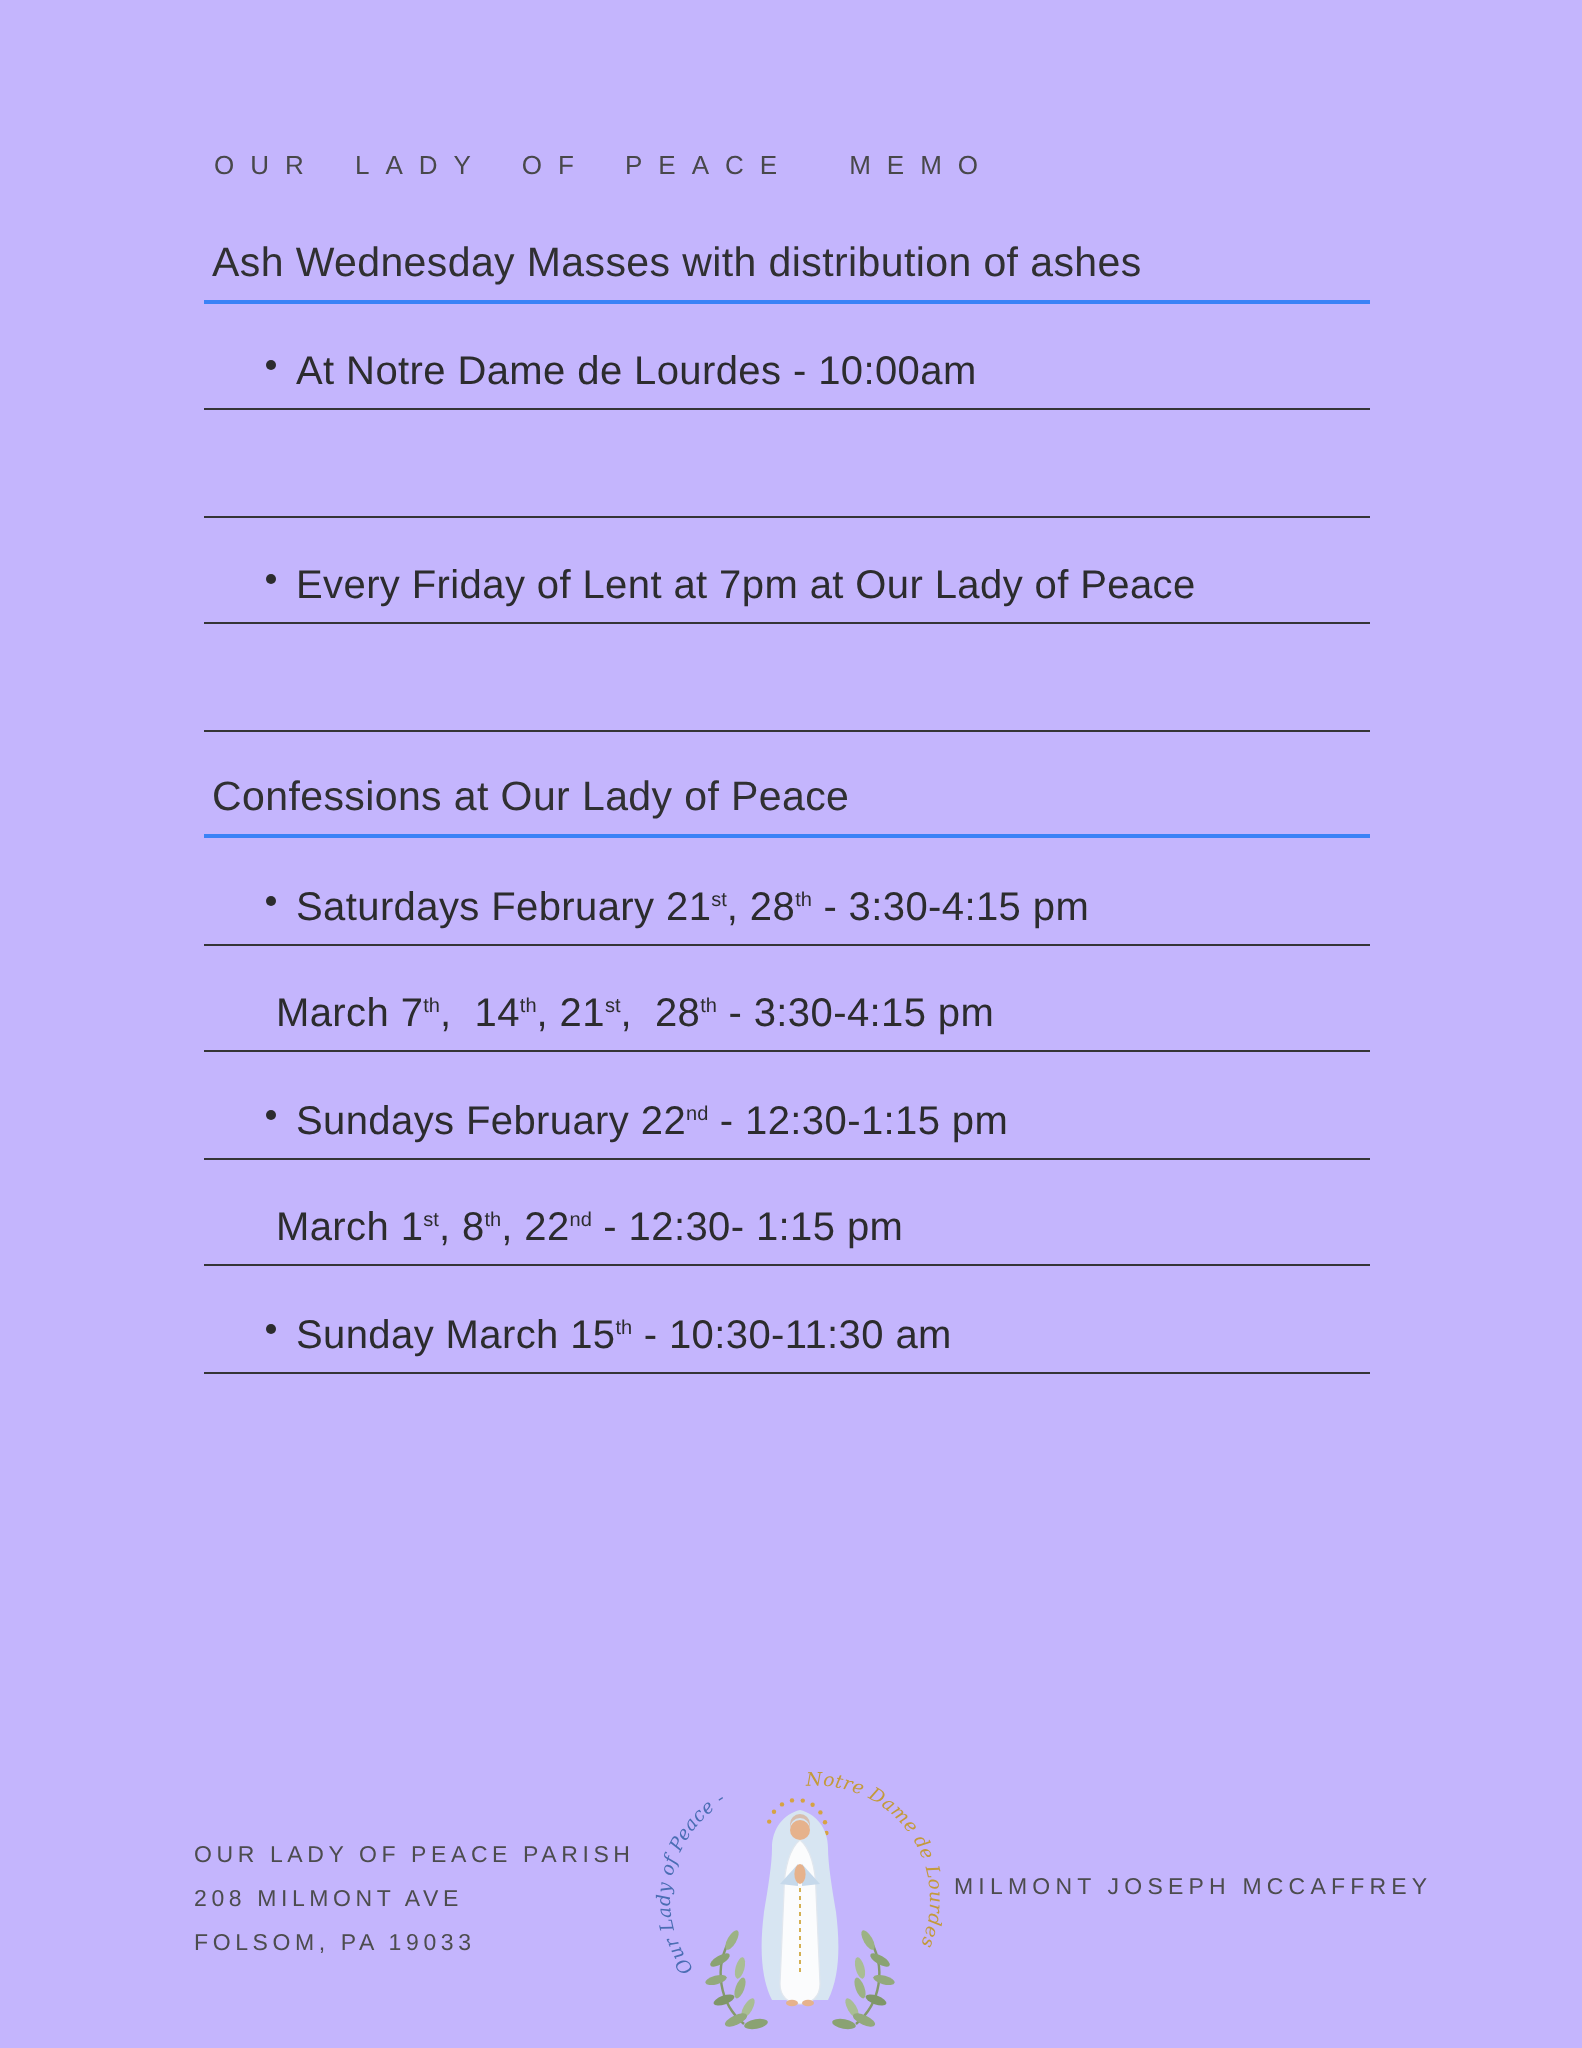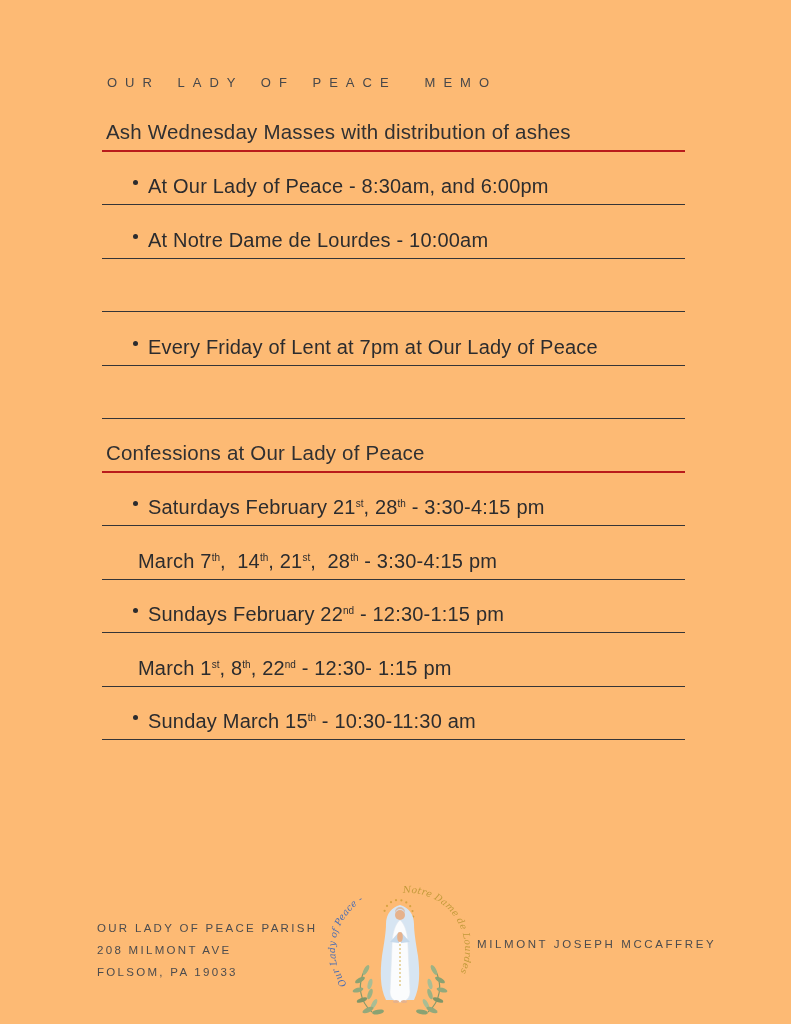--- a/index.html
+++ b/index.html
@@ -1,19 +1,19 @@
 <!DOCTYPE html>
 <html><head>
 <meta charset="utf-8">
 <style>
   html,body{margin:0;padding:0;background:#e9e9e9;}
   .page{
     position:relative;
     width:791px;height:1024px;
-    background:#fdba74;
+    background:#c4b5fd;
     font-family:"Liberation Sans", sans-serif;
     overflow:hidden;
     margin:0 auto;
   }
   
   .memo-header{
     position:absolute;left:107px;top:74px;
     font-size:13px;line-height:18px;
     letter-spacing:8px;word-spacing:6px;
     color:#48484a;font-weight:400;
@@ -21,21 +21,21 @@
   .memo-header .memo-label{margin-left:28px;}
   
   .content{
     position:absolute;left:102px;top:98px;width:583px;
   }
   .row{
     box-sizing:border-box;height:53.5px;
     display:flex;align-items:flex-end;
     padding-bottom:7px;position:relative;
   }
-  .row.heading{border-bottom:2px solid #b91c1c;}
+  .row.heading{border-bottom:2px solid #3b82f6;}
   .row.bullet,.row.continuation,.row.spacer{border-bottom:1.5px solid #353537;}
   .txt{
     color:#2c2c2e;font-size:20px;line-height:22px;
     white-space:pre-wrap;letter-spacing:0.2px;
   }
   .row.heading .txt{padding-left:4px;font-size:20.5px;color:#303032;}
   .row.bullet .txt{margin-left:46px;}
   .row.continuation .txt{margin-left:36px;}
   .dot{
     position:absolute;left:31px;bottom:19px;
@@ -68,24 +68,20 @@
 
 <div class="page">
 
   <div class="memo-header">
     <span>OUR LADY OF PEACE</span><span class="memo-label">MEMO</span>
   </div>
 
   <div class="content">
       <div class="row heading">
         <span class="txt">Ash Wednesday Masses with distribution of ashes</span>
-      </div>
-      <div class="row bullet">
-        <span class="dot"></span>
-        <span class="txt">At Our Lady of Peace - 8:30am, and 6:00pm</span>
       </div>
       <div class="row bullet">
         <span class="dot"></span>
         <span class="txt">At Notre Dame de Lourdes - 10:00am</span>
       </div>
       <div class="row spacer"></div>
       <div class="row bullet">
         <span class="dot"></span>
         <span class="txt">Every Friday of Lent at 7pm at Our Lady of Peace</span>
       </div>

